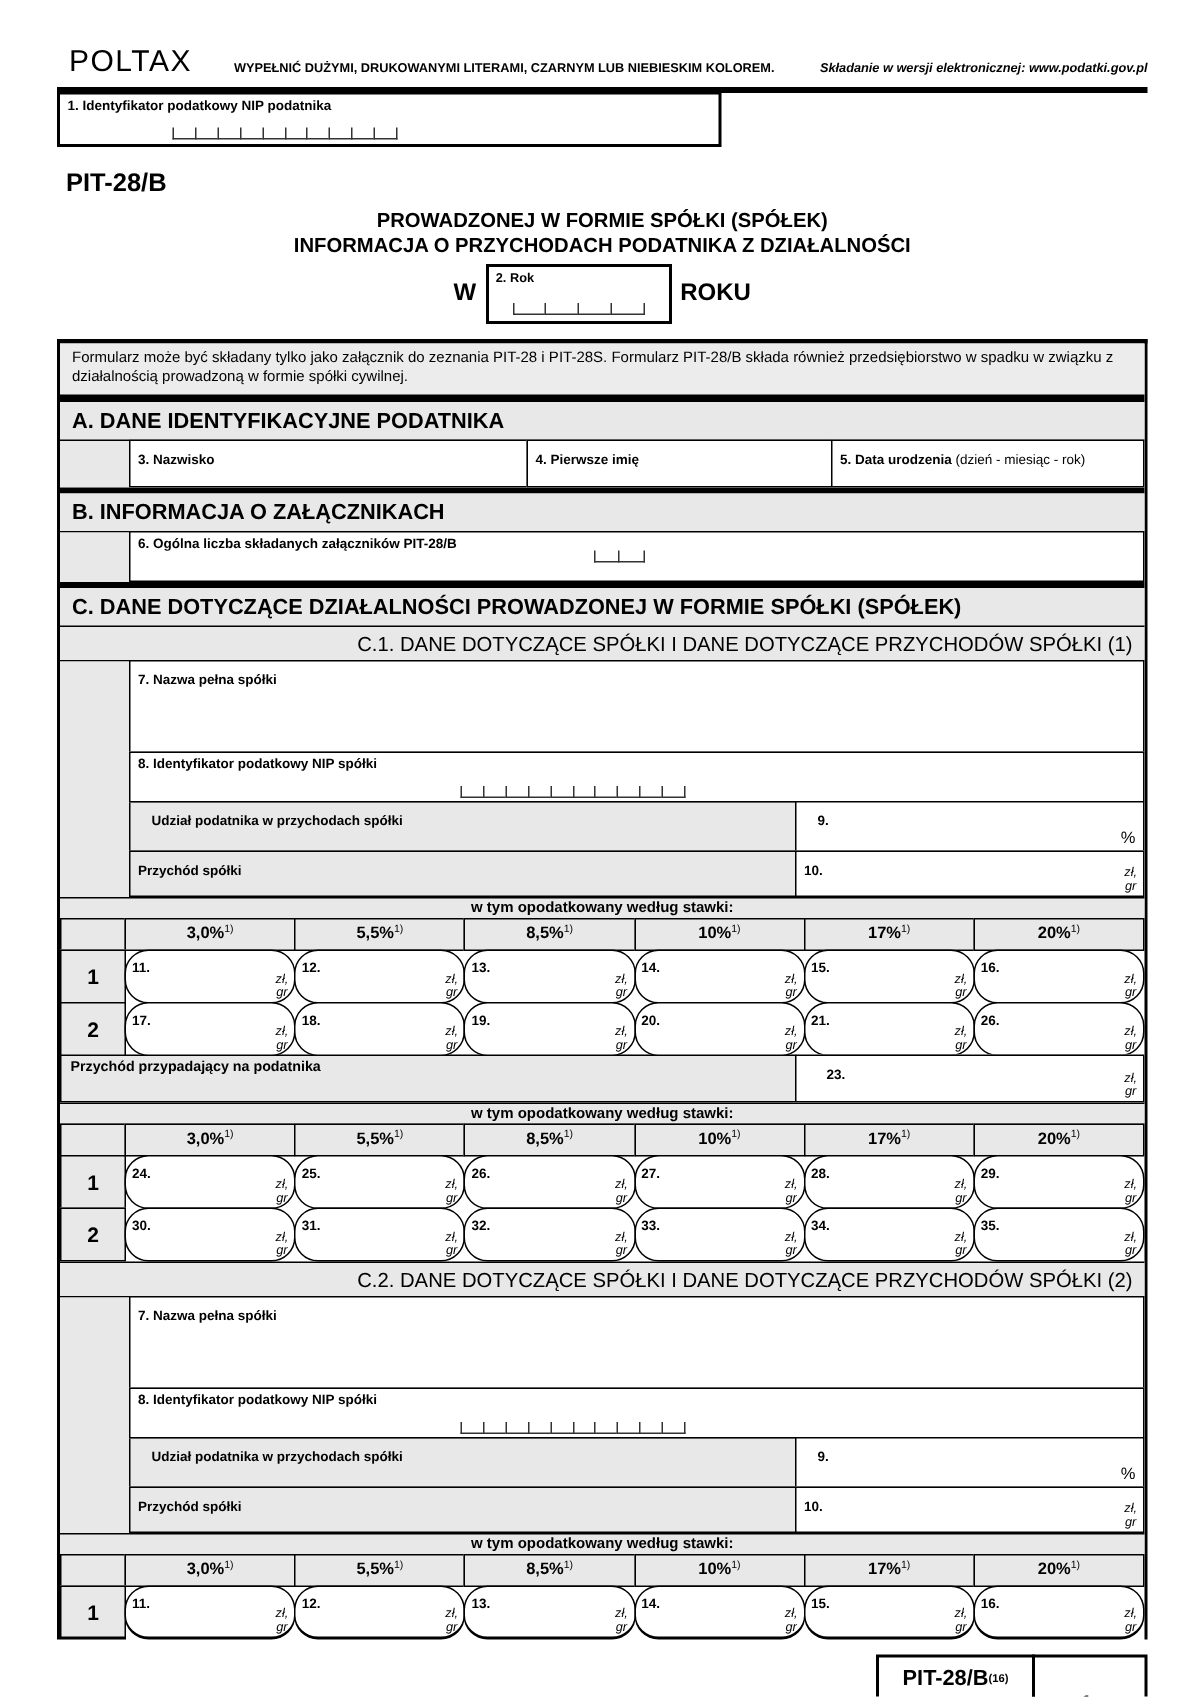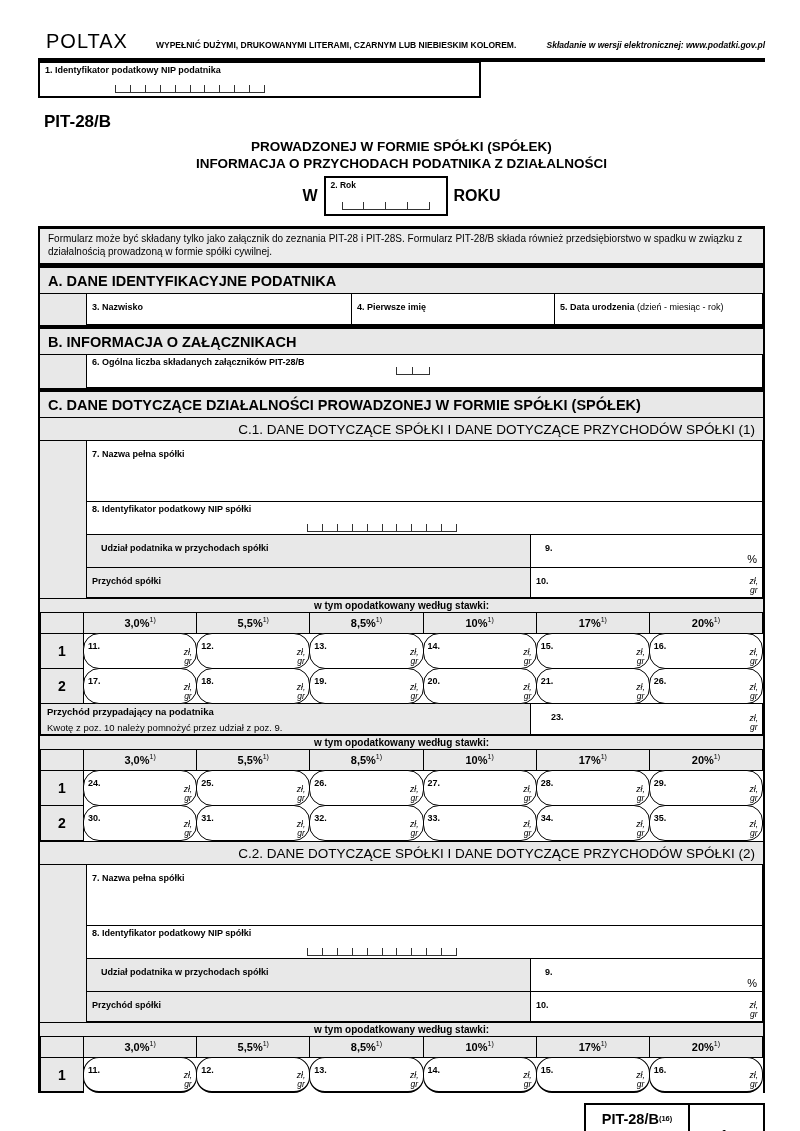--- a/index.html
+++ b/index.html
@@ -307,21 +307,20 @@
           </span></div>
       <div class="gcell gc-amt"><span class="cellno">26.</span><span class="unit-zg">
             <span>zł,</span>
             <span>gr</span>
           </span></div>
     </div>
 
     <div class="attr-row">
       <div class="attr-label">
         <span class="t1">Przychód przypadający na podatnika</span>
-        <span class="t2">Kwotę z poz. 10 należy pomnożyć przez udział z poz. 9.</span>
       </div>
       <div class="attr-value">
         <span class="cellno">23.</span>
         <span class="unit-zg">
             <span>zł,</span>
             <span>gr</span>
           </span>
       </div>
     </div>
 

